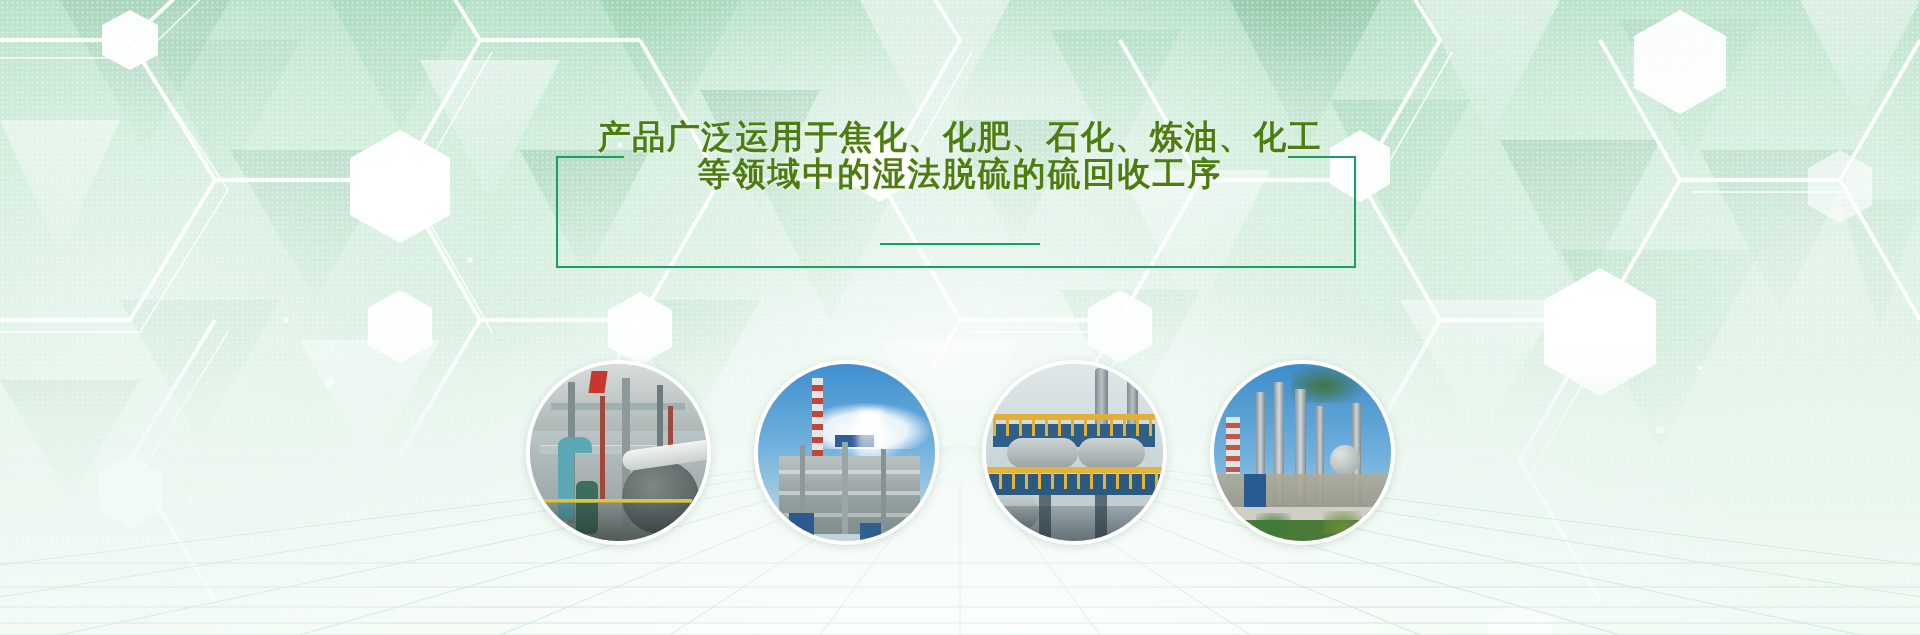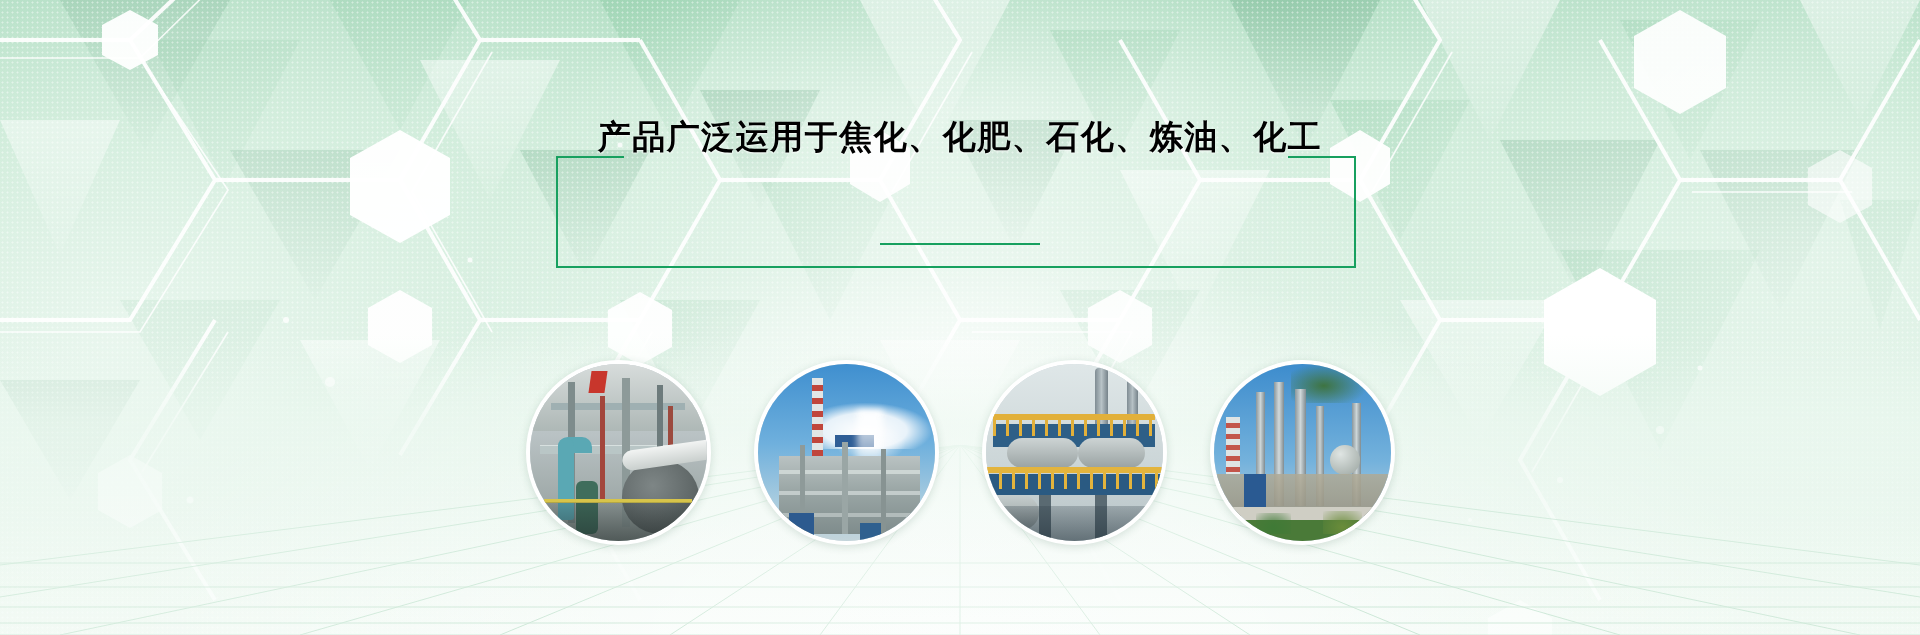--- a/index.html
+++ b/index.html
@@ -68,21 +68,21 @@
   .bracket .edge { position:absolute; background:#17a05f; }
   .br-left   { left:0;   top:0;   width:2px;  height:112px; }
   .br-right  { right:0;  top:0;   width:2px;  height:112px; }
   .br-tl     { left:0;   top:0;   width:68px; height:2px; }
   .br-tr     { right:0;  top:0;   width:68px; height:2px; }
   .br-bottom { left:0;   bottom:0;width:800px;height:2px; }
 
   .headline {
     position:absolute; left:0; right:0; top:118px;
     text-align:center;
-    color:#000000;
+    color:#4d7c0f;
     font-size:33px; line-height:37px;
     font-weight:700; letter-spacing:1.5px;
     text-shadow:0 1px 2px rgba(255,255,255,0.85);
   }
   .headline .l2 { letter-spacing:2px; }
 
   .ribbon-wrap {
     position:absolute; left:0; right:0; top:243px;
     display:flex; align-items:center; justify-content:center;
   }
@@ -375,20 +375,21 @@
     <div class="bracket">
       <span class="edge br-tl"></span>
       <span class="edge br-tr"></span>
       <span class="edge br-left"></span>
       <span class="edge br-right"></span>
       <span class="edge br-bottom"></span>
     </div>
 
     <div class="headline">
       <div class="l1">产品广泛运用于焦化、化肥、石化、炼油、化工</div>
+      <div class="l2">等领域中的湿法脱硫的硫回收工序</div>
     </div>
 
     <div class="ribbon-wrap">
       <span class="ribbon-rule"></span>
       <span class="ribbon-rule"></span>
     </div>
 
     <div class="circles">
 
       <div class="circle">

